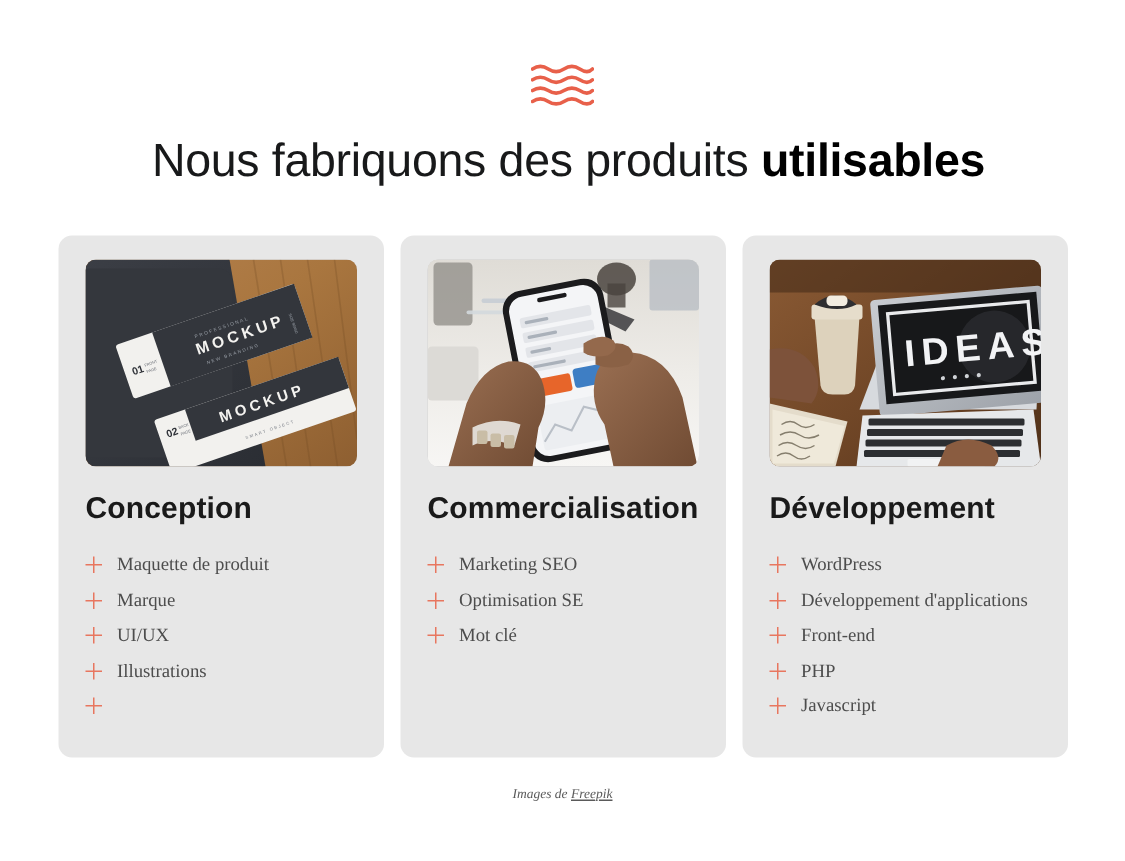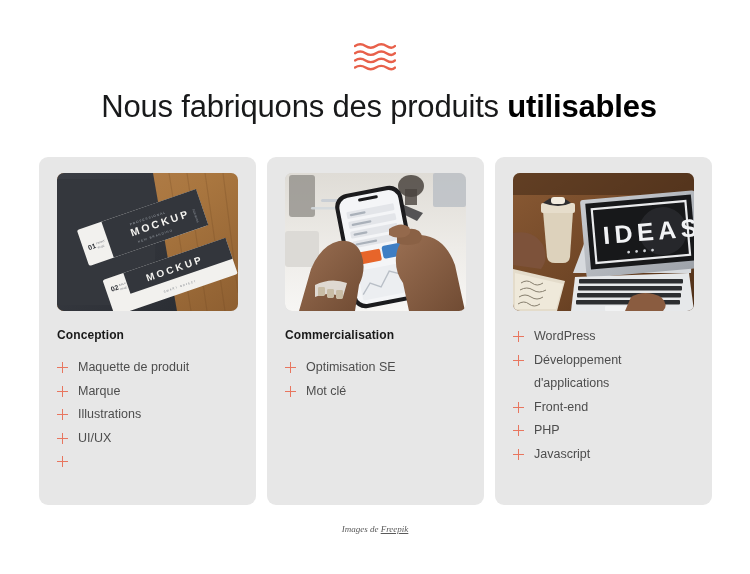--- a/index.html
+++ b/index.html
@@ -72,30 +72,31 @@
     margin: 16px auto 0 auto;
     border-radius: 7px;
     overflow: hidden;
     position: relative;
     background: #cfcfcf;
   }
   .card-photo svg { display: block; width: 100%; height: 100%; }
 
   .card-title {
     margin: 17px 0 0 18px;
-    font-size: 12px;
+    font-size: 20px;
     font-weight: 700;
     color: #1a1a1a;
     letter-spacing: 0.1px;
   }
 
   .feature-list {
     list-style: none;
     margin: 14px 0 22px 0;
     padding: 0 14px 0 18px;
+    font-family: Liberation Serif, serif;
   }
   .feature-list li {
     display: flex;
     align-items: flex-start;
     font-size: 12.5px;
     color: #4d4d4d;
     line-height: 23.5px;
     margin: 0;
   }
   .plus-icon {
@@ -209,25 +210,25 @@
       <li>
         <span class="plus-icon"></span>
         <span class="feature-text">Maquette de produit</span>
       </li>
       <li>
         <span class="plus-icon"></span>
         <span class="feature-text">Marque</span>
       </li>
       <li>
         <span class="plus-icon"></span>
+        <span class="feature-text">UI/UX</span>
+      </li>
+      <li>
+        <span class="plus-icon"></span>
         <span class="feature-text">Illustrations</span>
-      </li>
-      <li>
-        <span class="plus-icon"></span>
-        <span class="feature-text">UI/UX</span>
       </li>
       <li>
         <span class="plus-icon"></span>
       </li>
     </ul>
   </div>
 
   <div class="service-card">
     <div class="card-photo">
       <svg viewBox="0 0 181 138" preserveAspectRatio="xMidYMid slice" aria-hidden="true">
@@ -281,20 +282,24 @@
         </g>
         <path d="M180 138 L170 92 Q160 64 136 62 Q116 62 112 78 Q108 96 118 110 L124 138 Z" fill="url(#sking)"></path>
         <path d="M112 62 Q124 52 134 58 Q140 64 134 70 Q122 74 112 70 Z" fill="#8a6145"></path>
         <path d="M104 56 Q116 48 124 54 Q128 60 120 64 Q110 66 104 62 Z" fill="#94694c"></path>
       </svg>
     </div>
     <div class="card-title">Commercialisation</div>
     <ul class="feature-list">
       <li>
         <span class="plus-icon"></span>
+        <span class="feature-text">Marketing SEO</span>
+      </li>
+      <li>
+        <span class="plus-icon"></span>
         <span class="feature-text">Optimisation SE</span>
       </li>
       <li>
         <span class="plus-icon"></span>
         <span class="feature-text">Mot clé</span>
       </li>
     </ul>
   </div>
 
   <div class="service-card">
@@ -349,20 +354,21 @@
           <path d="M8 110 q6 -4 11 0 t11 0"></path>
           <path d="M7 117 q7 -4 13 0 t13 0"></path>
           <path d="M6 124 q6 -4 12 0 t12 0"></path>
           <path d="M5 131 q6 -4 11 0 t11 0"></path>
         </g>
 
         <path d="M0 60 Q20 56 30 72 Q36 86 28 96 L0 92 Z" fill="#7d523a"></path>
         <path d="M118 124 Q132 116 148 124 Q156 132 150 138 L112 138 Z" fill="#8a5c40"></path>
       </svg>
     </div>
+    <div class="card-title">Développement</div>
     <ul class="feature-list">
       <li>
         <span class="plus-icon"></span>
         <span class="feature-text">WordPress</span>
       </li>
       <li>
         <span class="plus-icon"></span>
         <span class="feature-text">Développement d'applications</span>
       </li>
       <li>

